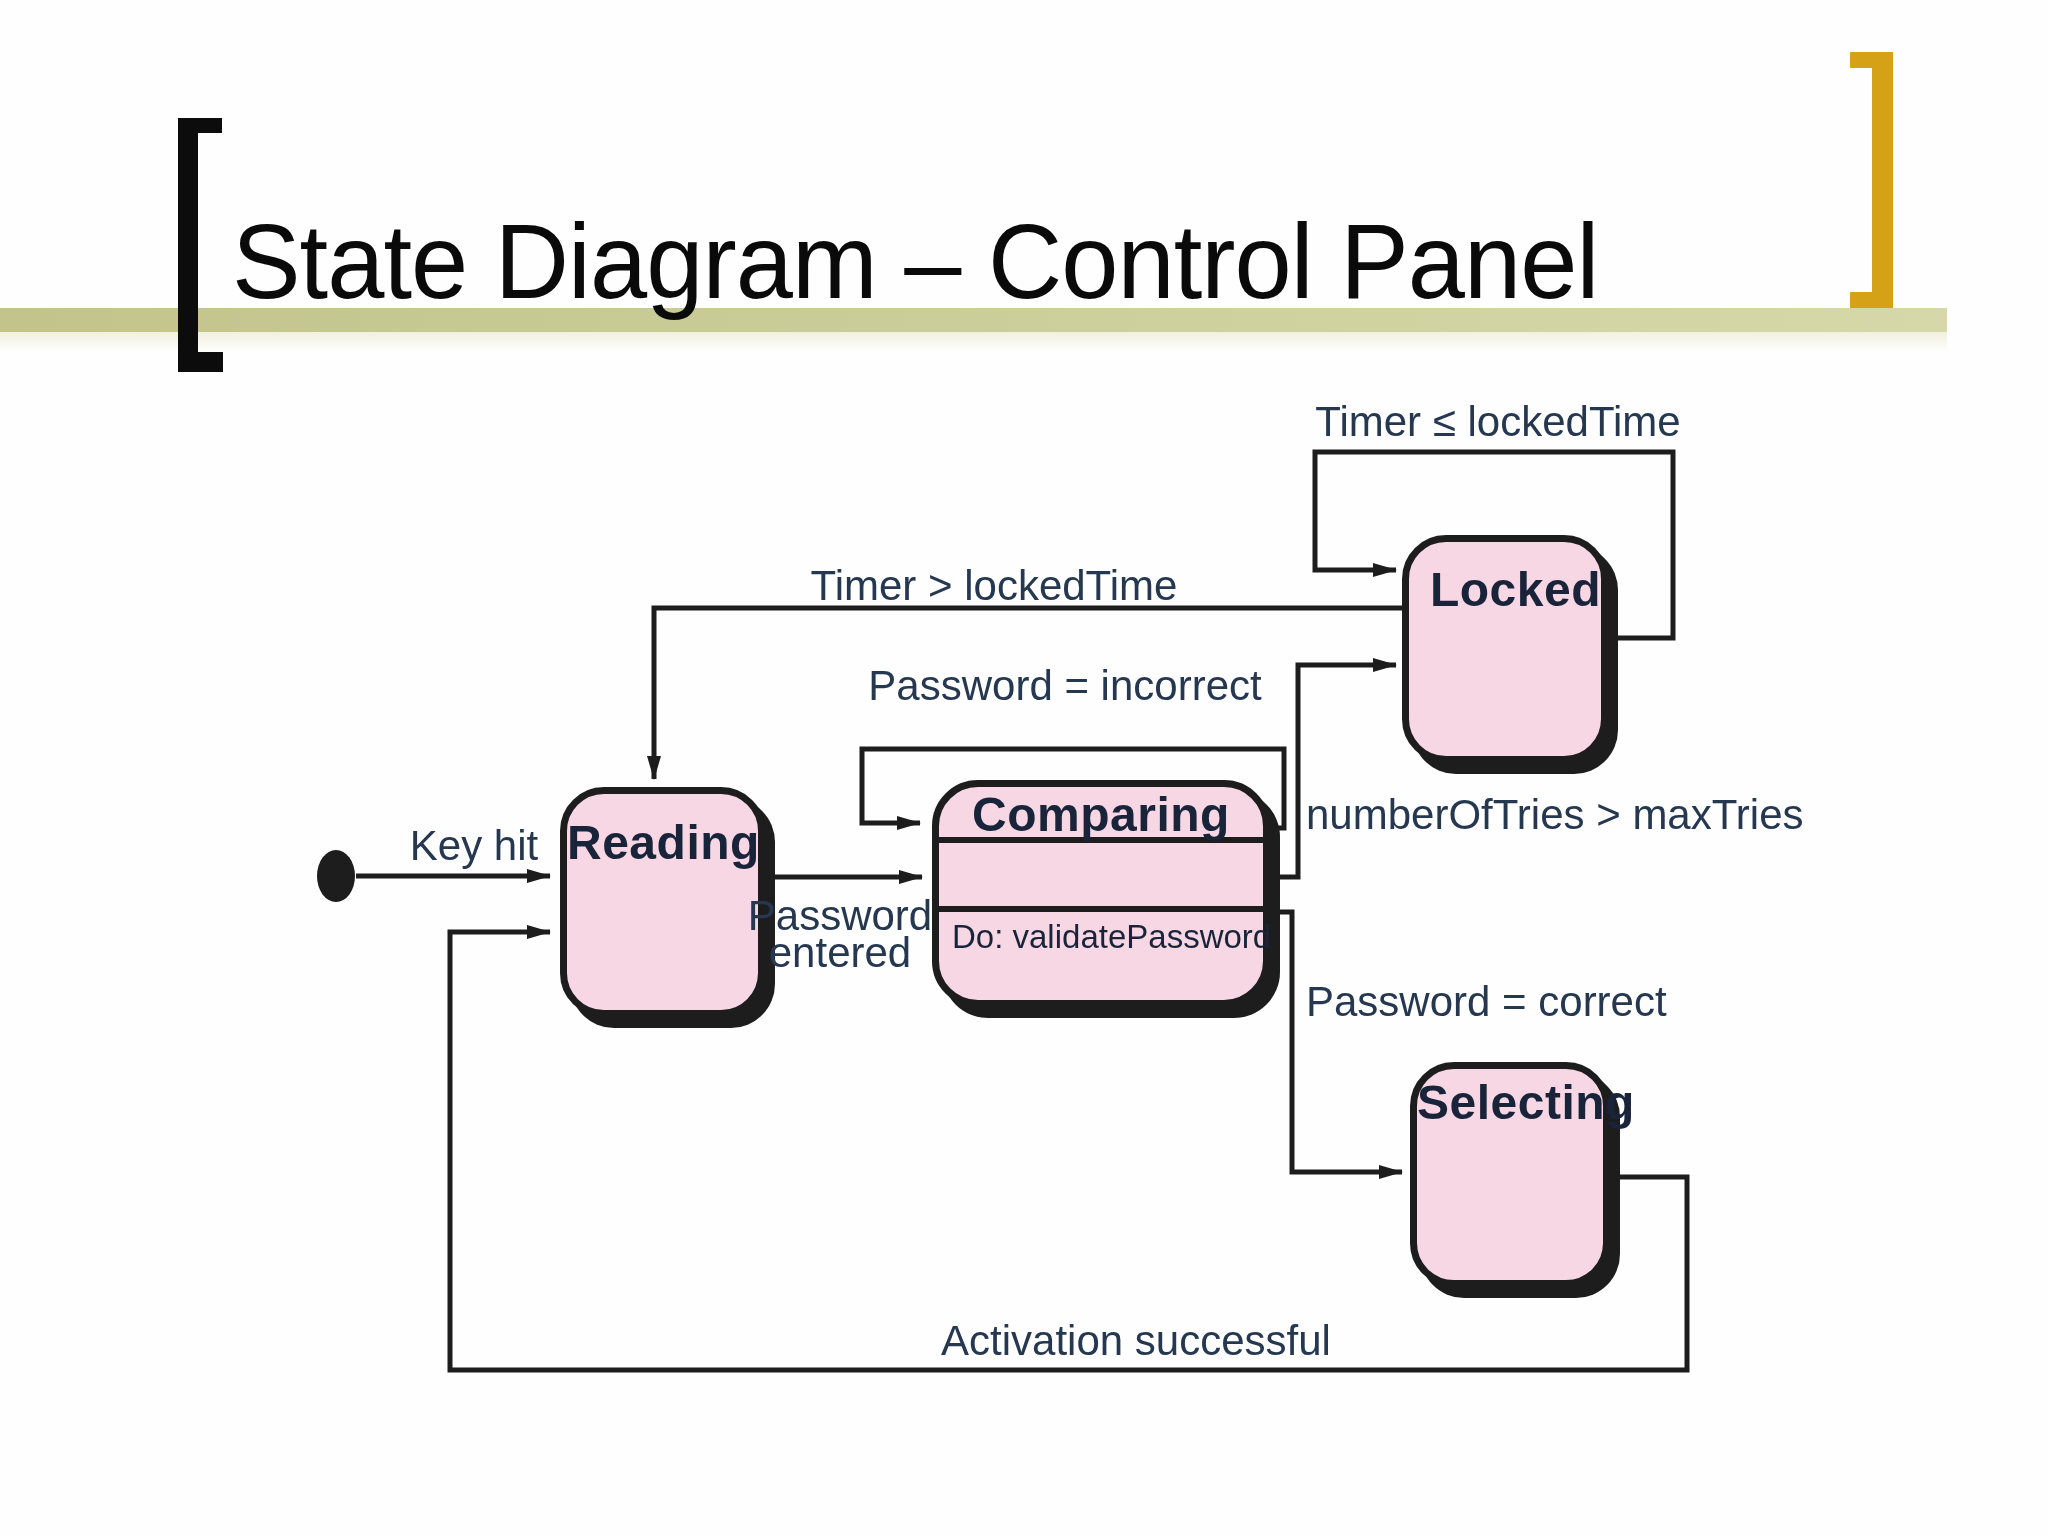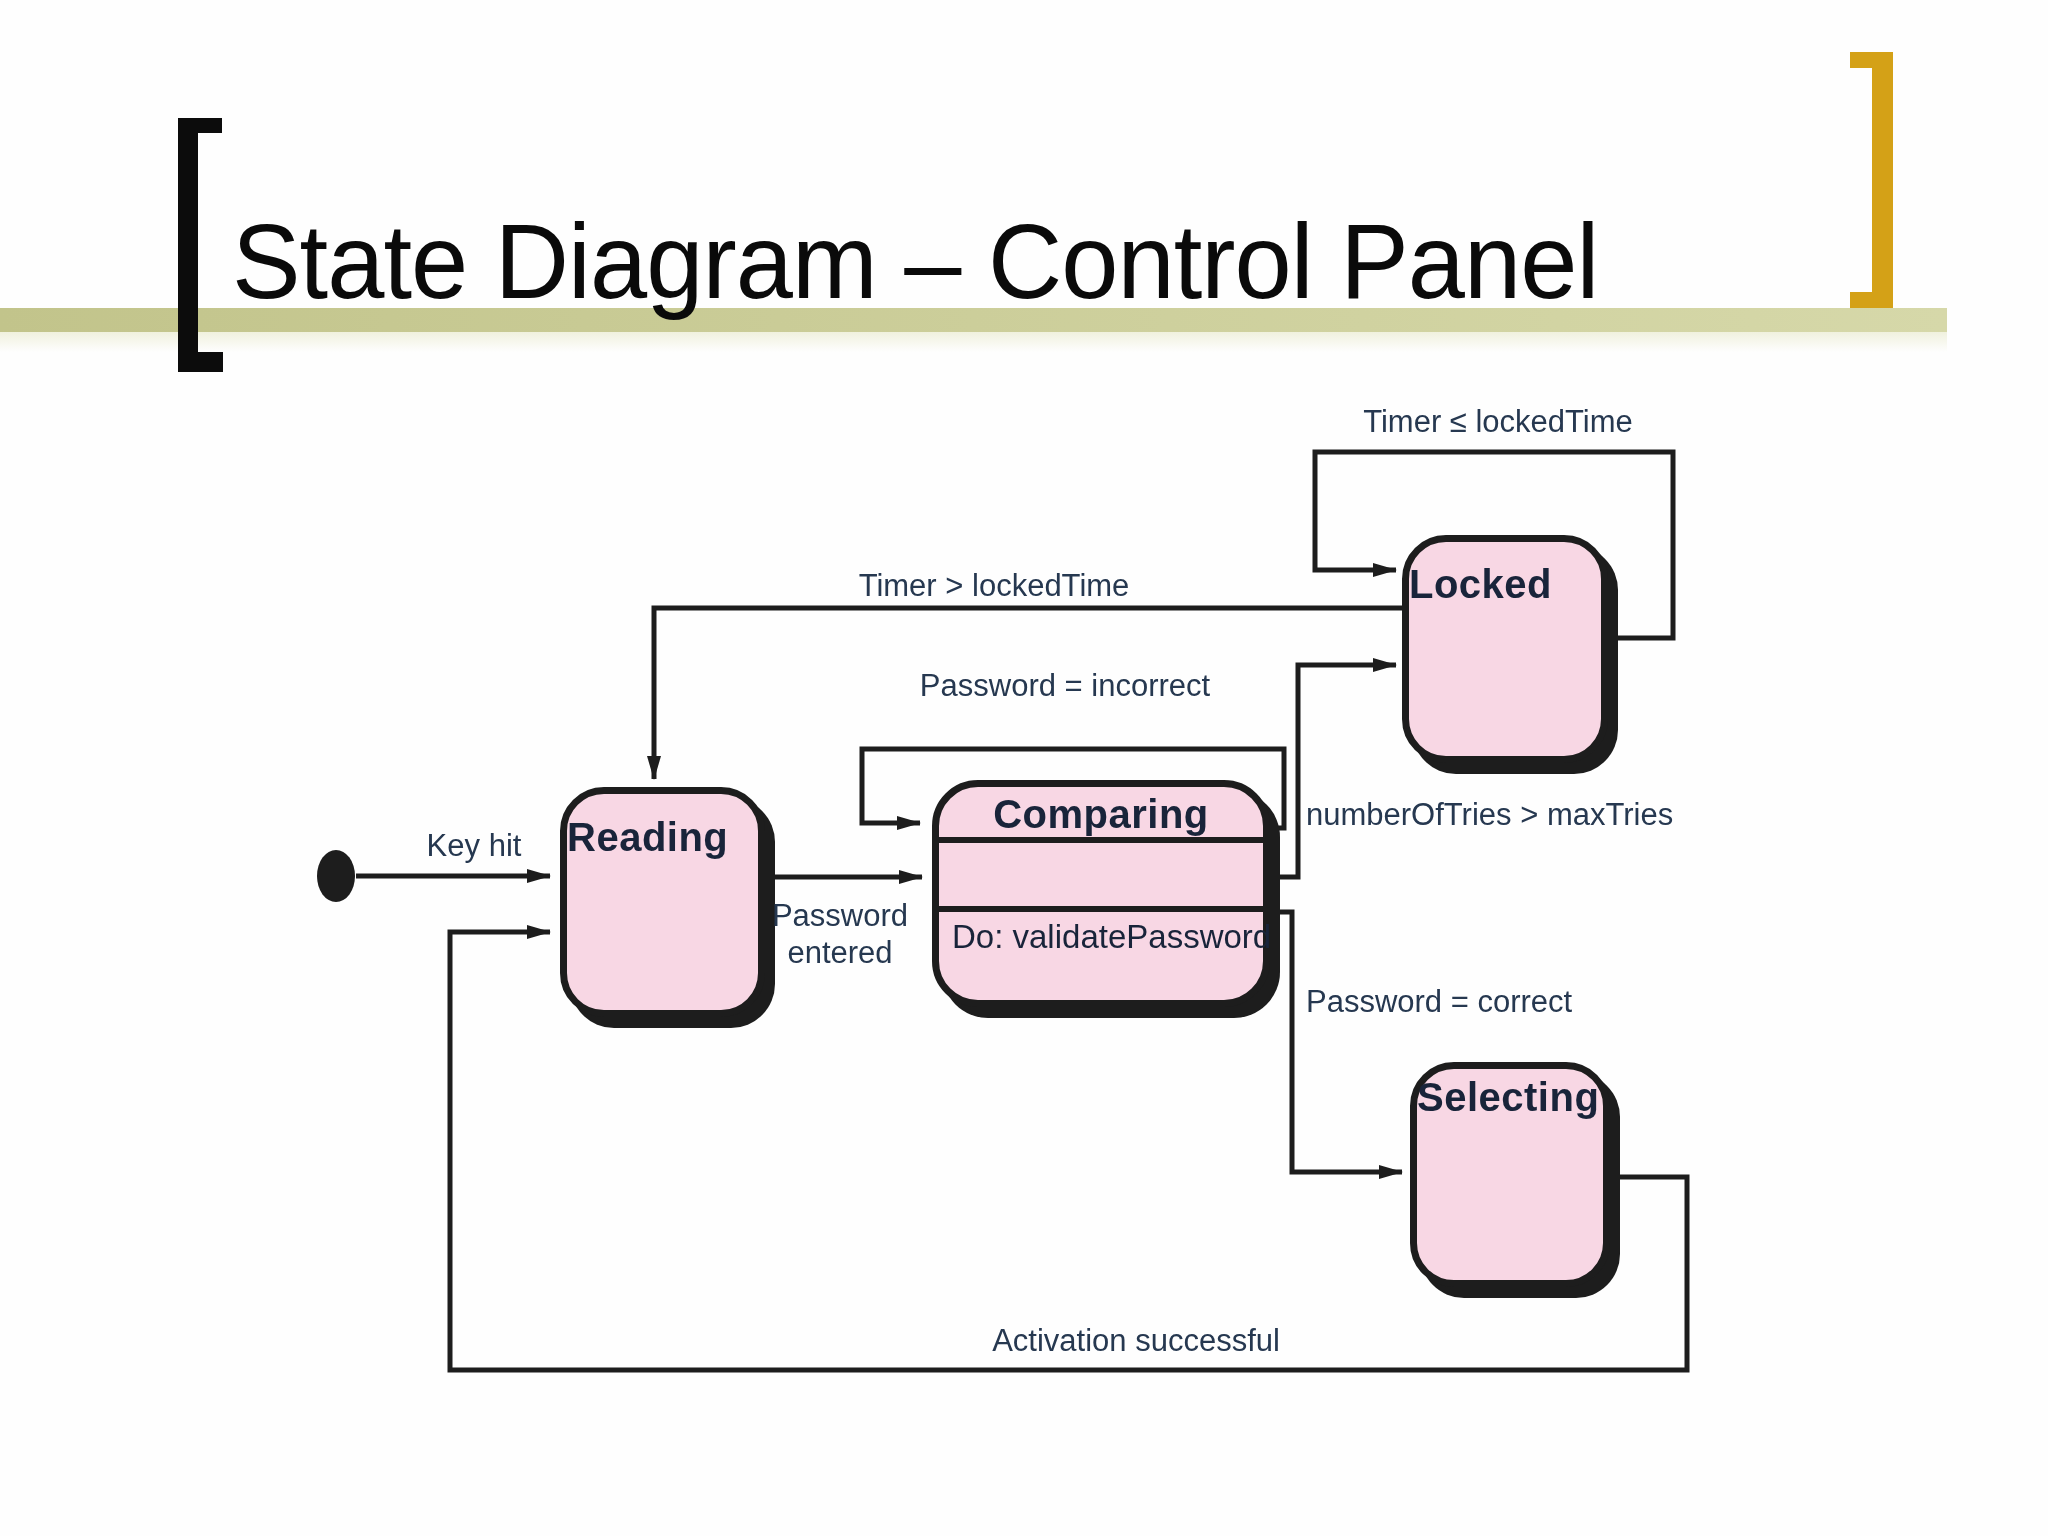--- a/index.html
+++ b/index.html
@@ -36,38 +36,38 @@
   .bracket-gold .serif-bottom{position:absolute;left:0;bottom:0;width:24px;height:16px;background:var(--bracket-gold);}
 
   
   #connector-svg{position:absolute;left:0;top:0;width:2048px;height:1536px;z-index:4;}
   #connector-svg path{fill:none;stroke:var(--diagram-stroke);stroke-width:5px;}
   #connector-svg .arrowhead{fill:var(--diagram-stroke);stroke:none;}
 
   .state{position:absolute;z-index:5;background:var(--state-fill);
     border:7px solid var(--diagram-stroke);border-radius:44px;
     box-shadow:10px 11px 0 0 var(--diagram-stroke);}
-  .state-title{font-weight:bold;font-size:40px;color:var(--state-title-color);
-    text-align:left;letter-spacing:0.5px;}
+  .state-title{font-weight:bold;font-size:48px;color:var(--state-title-color);
+    text-align:right;letter-spacing:0.5px;}
   #state-reading{left:560px;top:787px;width:205px;height:230px;}
   #state-reading .state-title{padding-top:21px;}
   #state-locked{left:1402px;top:535px;width:206px;height:228px;}
   #state-locked .state-title{padding-top:20px;}
   #state-selecting{left:1410px;top:1062px;width:200px;height:225px;}
   #state-selecting .state-title{padding-top:6px;}
   #state-comparing{left:932px;top:780px;width:338px;height:227px;border-radius:46px;
     display:flex;flex-direction:column;}
   #state-comparing .sec-title{height:56px;border-bottom:6px solid var(--diagram-stroke);
     display:flex;align-items:center;justify-content:center;}
   #state-comparing .sec-title .state-title{padding-top:4px;}
   #state-comparing .sec-empty{height:69px;border-bottom:6px solid var(--diagram-stroke);}
   #state-comparing .sec-do{flex:1;font-size:33px;color:var(--state-title-color);
     padding:6px 0 0 13px;white-space:nowrap;}
 
-  .t-label{position:absolute;z-index:6;font-size:31px;color:var(--label-color);
+  .t-label{position:absolute;z-index:6;font-size:42px;color:var(--label-color);
     white-space:nowrap;line-height:37px;}
   .t-center{transform:translateX(-50%);text-align:center;}
   #lbl-key-hit{left:474px;top:827px;}
   #lbl-password-entered{left:840px;top:897px;}
   #lbl-timer-gt{left:994px;top:567px;text-align:right;}
   #lbl-timer-le{left:1498px;top:403px;}
   #lbl-comparing-loop{left:1065px;top:667px;}
   #lbl-tries-exceeded{left:1306px;top:796px;}
   #lbl-password-correct{left:1306px;top:983px;}
   #lbl-activation{left:1136px;top:1322px;}

